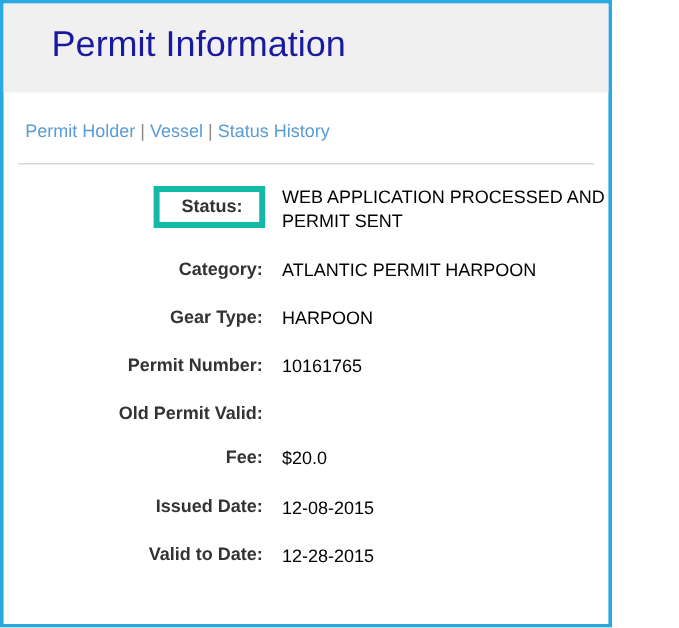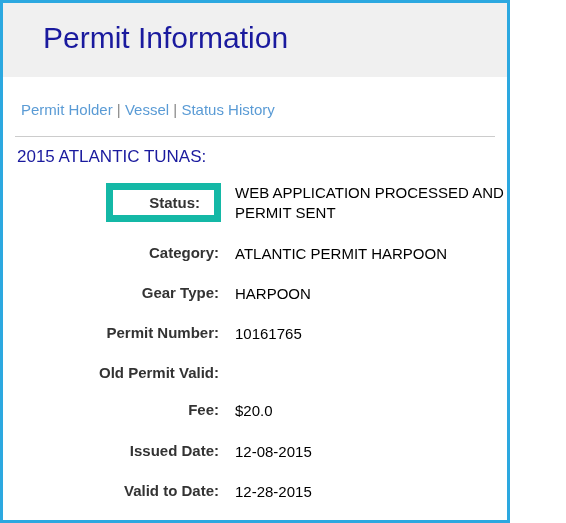--- a/index.html
+++ b/index.html
@@ -63,41 +63,40 @@
     font-size: 15px;
     flex-shrink: 0;
   }
   .value-cell {
     padding-left: 6px;
     color: #000000;
     font-size: 15px;
     line-height: 1.35;
   }
   .highlight-box {
-    border: 7px solid #14b8a6;
+    border: 5px solid #14b8a6;
     display: inline-block;
-    padding: 4px 14px 4px 36px;
+    padding: 4px 14px 4px 18px;
     margin-right: -2px;
   }
 </style>
 </head>
 <body>
 
 <div class="frame">
   <div class="header">
     <h1>Permit Information</h1>
   </div>
 
   <div class="nav">
     <a href="#">Permit Holder</a><span> | </span><a href="#">Vessel</a><span> | </span><a href="#">Status History</a>
   </div>
 
   <hr class="divider">
 
-  <div class="section-title">2015 ATLANTIC TUNAS:</div>
 
   <div class="details">
 
     <div class="row">
       <div class="label-cell">
         <span class="highlight-box">
           <span>Status:</span>
         </span>
       </div>
       <div class="value-cell">WEB APPLICATION PROCESSED AND PERMIT SENT</div>

